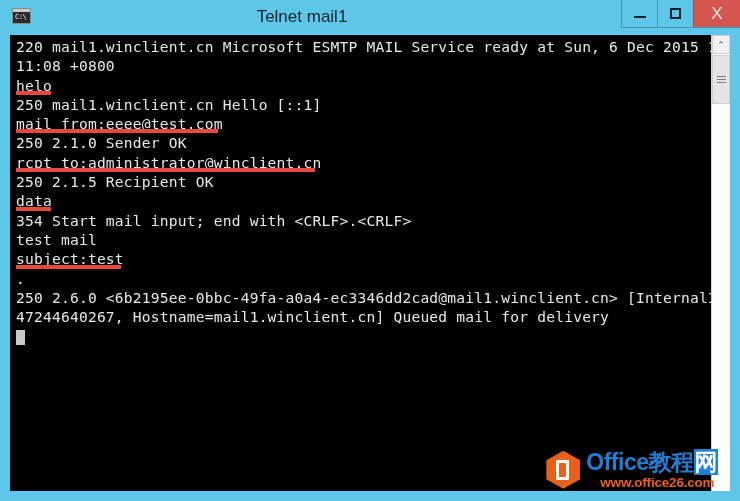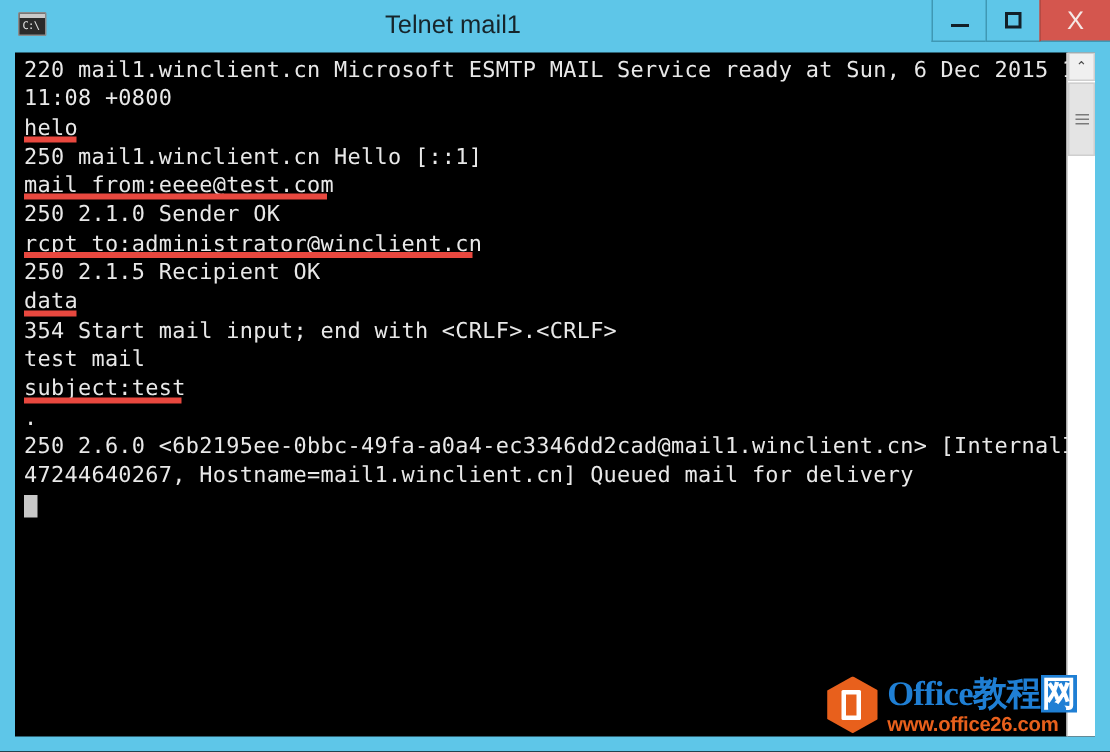--- a/index.html
+++ b/index.html
@@ -252,39 +252,40 @@
     width: 7px;
     height: 14px;
     background: #e8601c;
   }
   #wm-textblock {
     line-height: 1;
   }
   #wm-line1 {
     font-size: 23px;
     font-weight: bold;
-    font-family: Liberation Serif, serif;
+    font-family: Liberation Sans, sans-serif;
     color: #1f7fd4;
     letter-spacing: -0.5px;
   }
   #wm-line1 .cn {
     color: #1f7fd4;
   }
   #wm-line1 .boxed {
     color: #ffffff;
     background: #1f7fd4;
     padding: 0 1px;
   }
   #wm-line2 {
     font-size: 13.5px;
     font-weight: bold;
     font-family: "Liberation Sans", sans-serif;
     color: #e8601c;
     margin-top: 2px;
     letter-spacing: -0.2px;
+    margin-left: 14px;
   }
   #bottom-strip {
     position: absolute;
     left: 0;
     bottom: 0;
     width: 740px;
     height: 8px;
     background: #5ec6e8;
   }
 </style>

